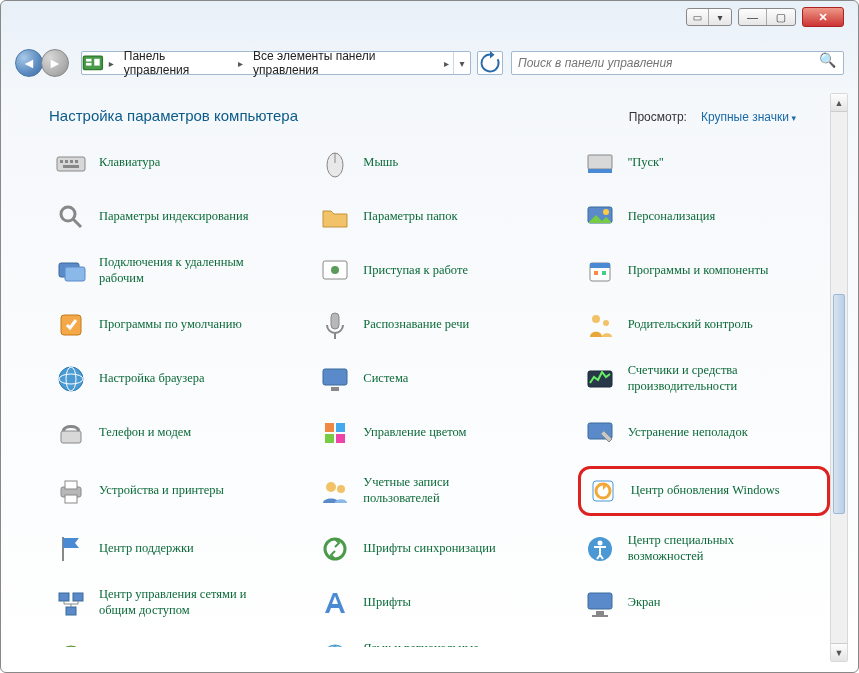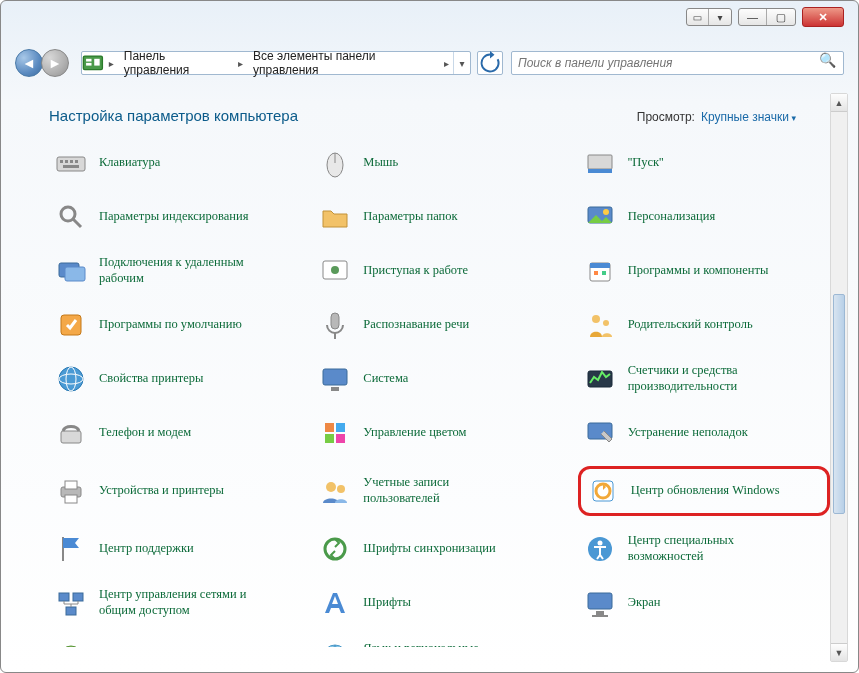--- a/index.html
+++ b/index.html
@@ -37,21 +37,21 @@
 .refresh-btn { width: 26px; height: 24px; border:1px solid #a0b8d0; border-radius:2px; background:#fff; display:flex;align-items:center;justify-content:center; color:#2a5aaa; font-size:13px;}
 
 .search-box { flex: 1; height: 24px; border:1px solid #a0b8d0; border-radius:2px; background:#fff; display:flex; padding:0 6px; margin-left:2px;}
 .search-box input { flex:1; border:none; outline:none; font-size:12px; color:#888; font-style:italic; background:transparent;}
 .search-box .s-icon { color:#5a8ac0; font-size:14px; }
 
 
 .content { position:absolute; top: 92px; left:0; right:0; bottom:0; padding: 14px 28px 14px 48px; overflow:hidden;}
 .header-row { display:flex; justify-content:space-between; align-items:flex-end; margin-bottom: 18px; padding-right: 34px;}
 .page-title { color: #0b5b8a; font-size: 15px; font-weight: normal; }
-.view-ctrl { font-size: 12px; color:#333; display:flex; align-items:center; gap:6px;}
+.view-ctrl { font-size: 12px; color:#333; display:flex; align-items:center; gap:14px;}
 .view-link { color:#1a6aa8; }
 .view-link::after{ content:" ▾"; font-size:9px;}
 
 
 .grid { display:grid; grid-template-columns: repeat(3, 1fr); column-gap: 12px; row-gap: 12px; height: calc(100% - 46px); grid-auto-rows: min-content; align-content: start; overflow-y:hidden; position:relative;}
 .item { display:flex; align-items:center; gap:10px; padding: 3px 4px; border-radius:3px; min-height: 42px; font-family: Liberation Serif, serif; }
 .item .ico { width: 36px; height: 36px; flex-shrink:0; display:flex; align-items:center; justify-content:center; }
 .item .lbl { color: #0d6b3a; font-size: 12.5px; line-height: 1.25; max-width: 160px; }
 .item.highlighted { border: 3px solid #d22; border-radius: 12px; padding: 4px 12px 4px 4px; }
 
@@ -242,21 +242,21 @@
           <div class="lbl">Родительский контроль</div>
         </div>
         <div class="item">
           <div class="ico">
             <svg viewBox="0 0 32 32">
               <circle cx="16" cy="16" r="12" fill="#4a9ad4" stroke="#2a7ab4"></circle>
               <ellipse cx="16" cy="16" rx="12" ry="5" fill="none" stroke="#fff"></ellipse>
               <ellipse cx="16" cy="16" rx="5" ry="12" fill="none" stroke="#fff"></ellipse>
             </svg>
           </div>
-          <div class="lbl">Свойства принтеры</div>
+          <div class="lbl">Настройка браузера</div>
         </div>
         <div class="item">
           <div class="ico">
             <svg viewBox="0 0 32 32">
               <rect x="4" y="6" width="24" height="16" rx="2" fill="#5a8aca" stroke="#3a6a9a"></rect>
               <rect x="12" y="24" width="8" height="4" fill="#888"></rect>
             </svg>
           </div>
           <div class="lbl">Система</div>
         </div>

